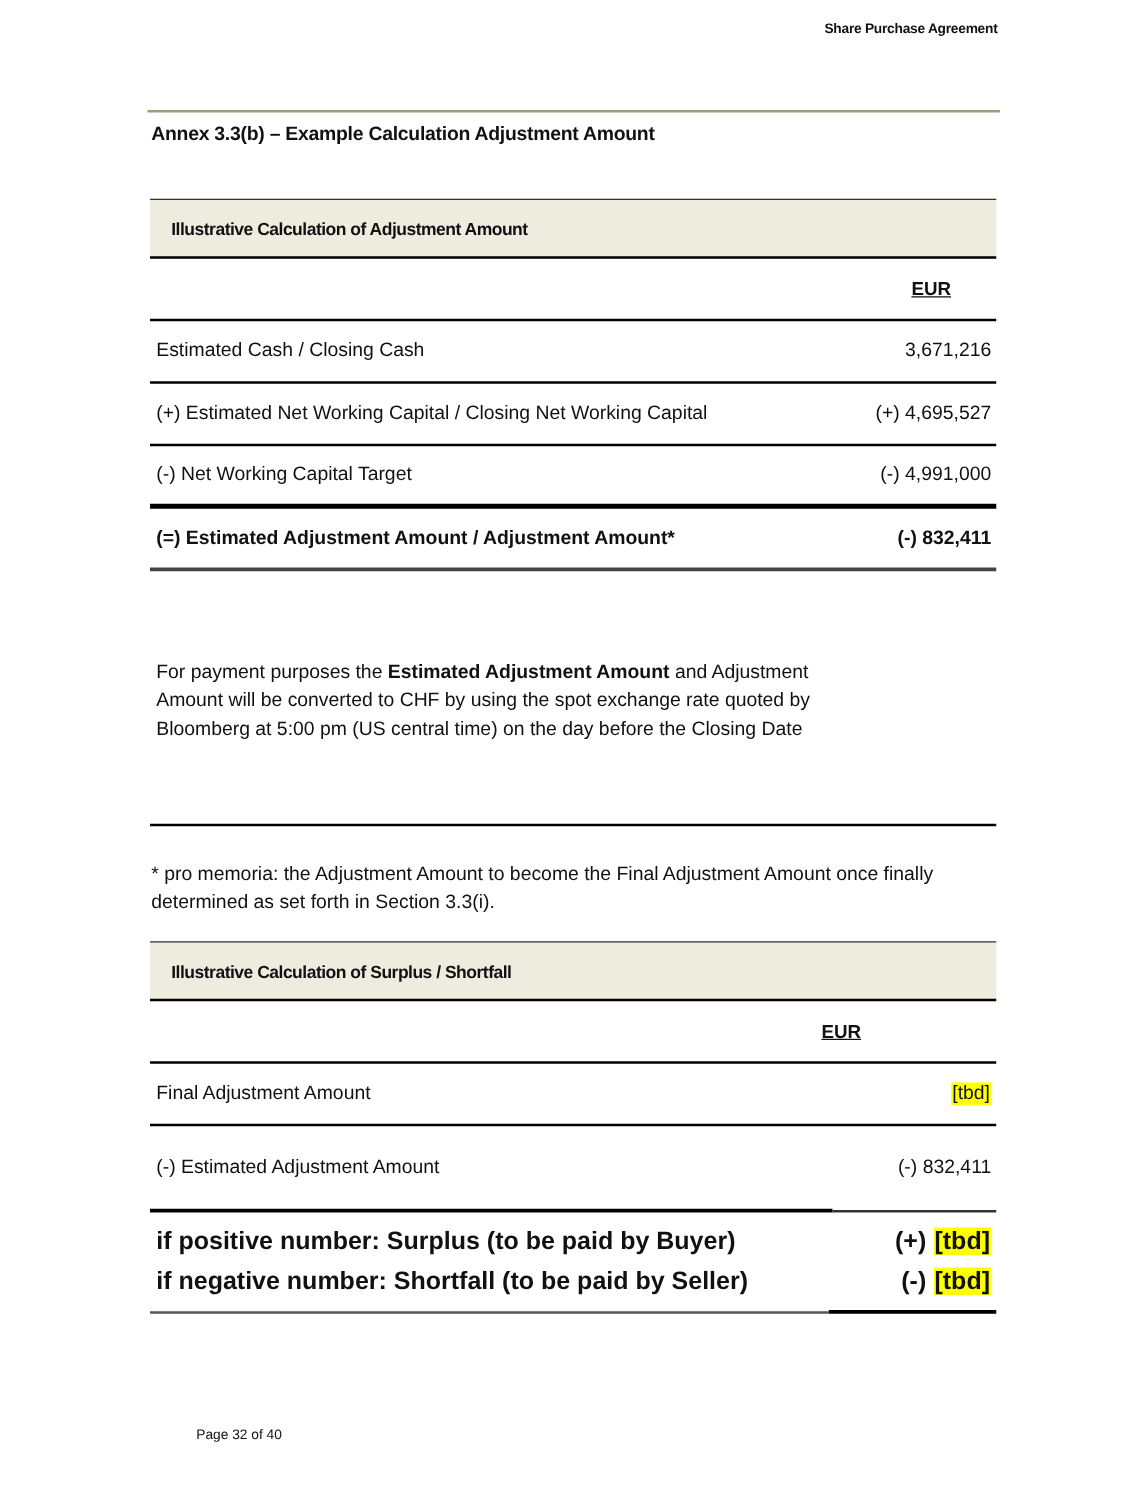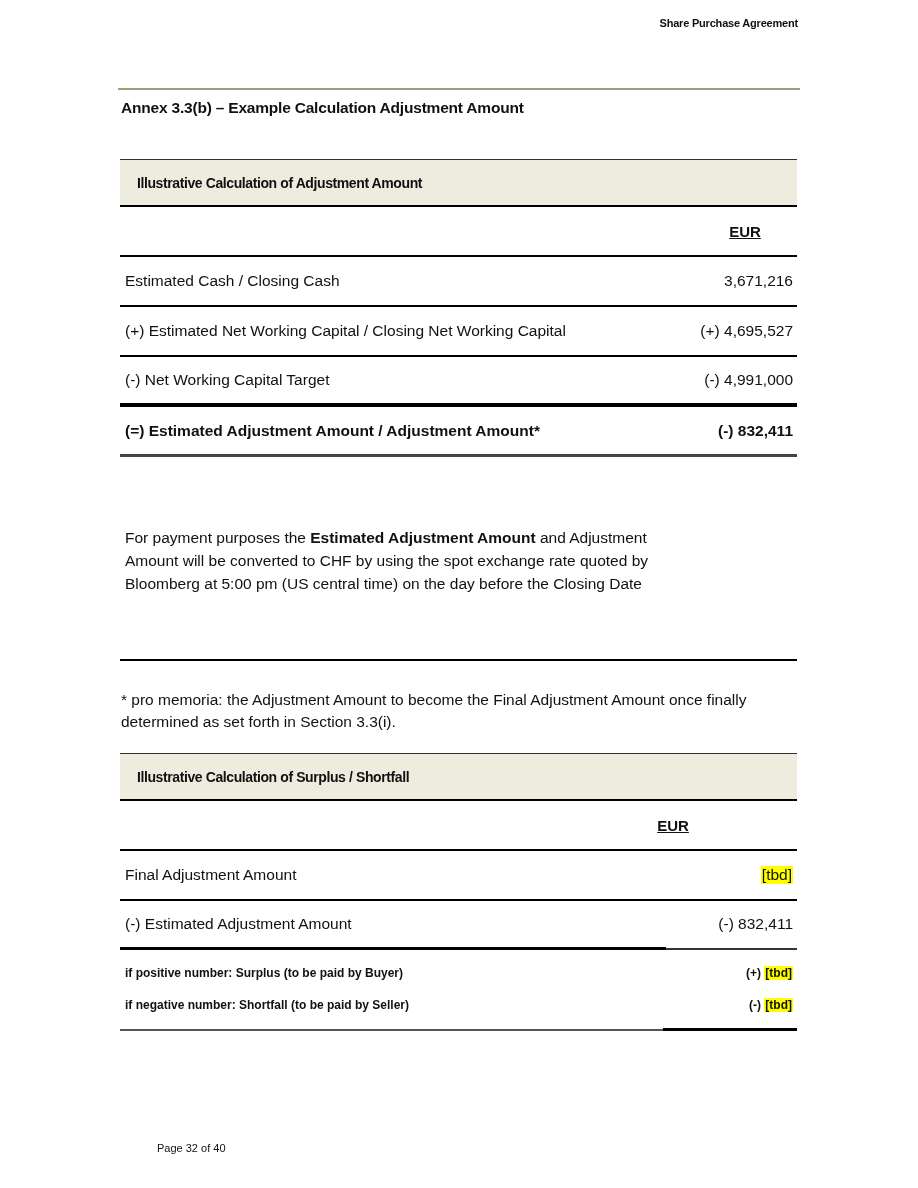--- a/index.html
+++ b/index.html
@@ -22,27 +22,27 @@
   .row.thick-bottom { border-bottom-width: 4px; }
   .row.bold { font-weight: bold; }
   .row.total { border-bottom: 3px solid #444; }
   .hl { background: #ffff00; padding: 0 1px; }
 
   .note { left: 125px; top: 526px; width: 560px; font-size: 15.5px; line-height: 23px; }
   .note b { font-weight: bold; }
   .memo-rule { left: 120px; top: 659px; width: 677px; height: 2px; background: #000; }
   .memo { left: 121px; top: 671px; width: 680px; font-size: 15.5px; line-height: 22px; margin-top: 18px; }
 
-  .row2 { height: 46px; box-sizing: border-box; display: flex; align-items: center; justify-content: space-between;
+  .row2 { height: 66px; box-sizing: border-box; display: flex; align-items: center; justify-content: space-between;
           padding: 0 4px 0 5px; font-size: 15.5px; gap: 40px; }
   .split-line { height: 3px; position: relative; }
   .split-line .l { position: absolute; left: 0; top: 0; height: 3px; background: #000; }
   .split-line .r { position: absolute; right: 0; top: 0.5px; height: 2px; background: #333; }
   .res-row { height: 32px; display: flex; align-items: center; justify-content: space-between;
-             padding: 0 4px 0 5px; font-weight: bold; font-size: 12px; }
+             padding: 0 4px 0 5px; font-weight: bold; font-size: 20px; }
 
   .footer { left: 157px; top: 1142px; font-size: 11px; }
 </style>
 </head>
 <body>
 
 <div class="abs running-header">Share Purchase Agreement</div>
 <div class="abs header-rule"></div>
 
 <div class="abs annex-title">Annex 3.3(b) – Example Calculation Adjustment Amount</div>

